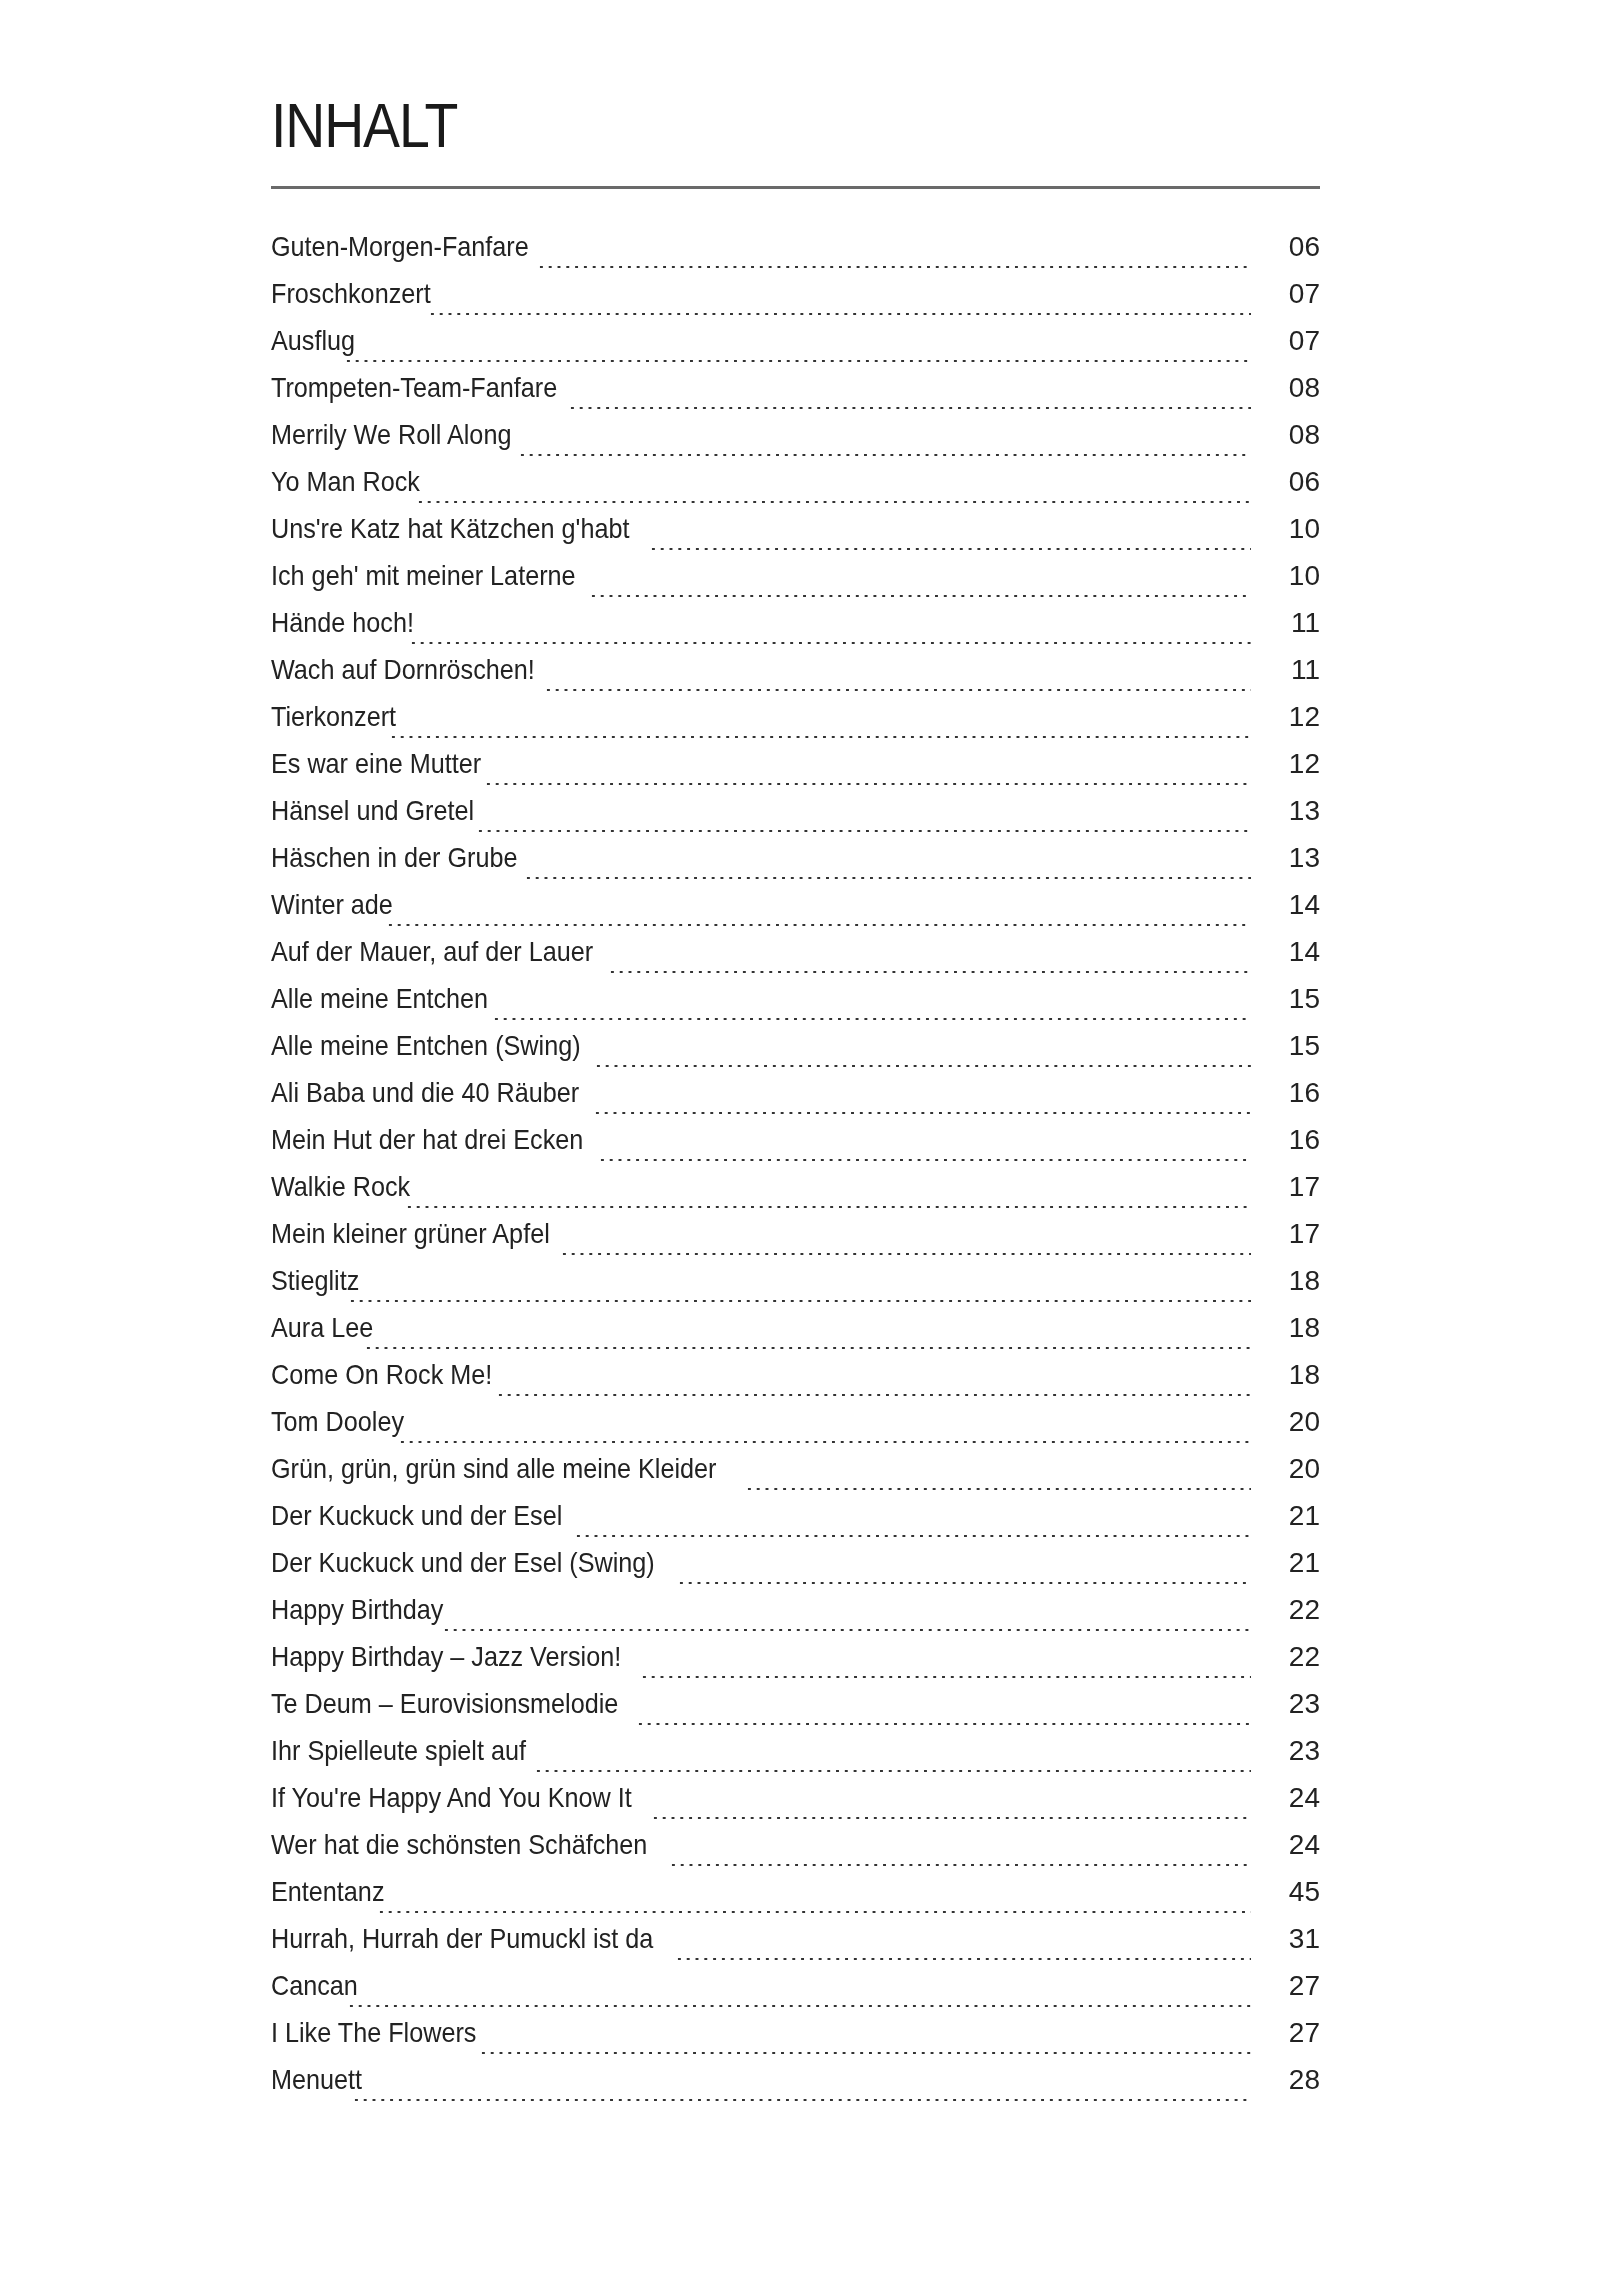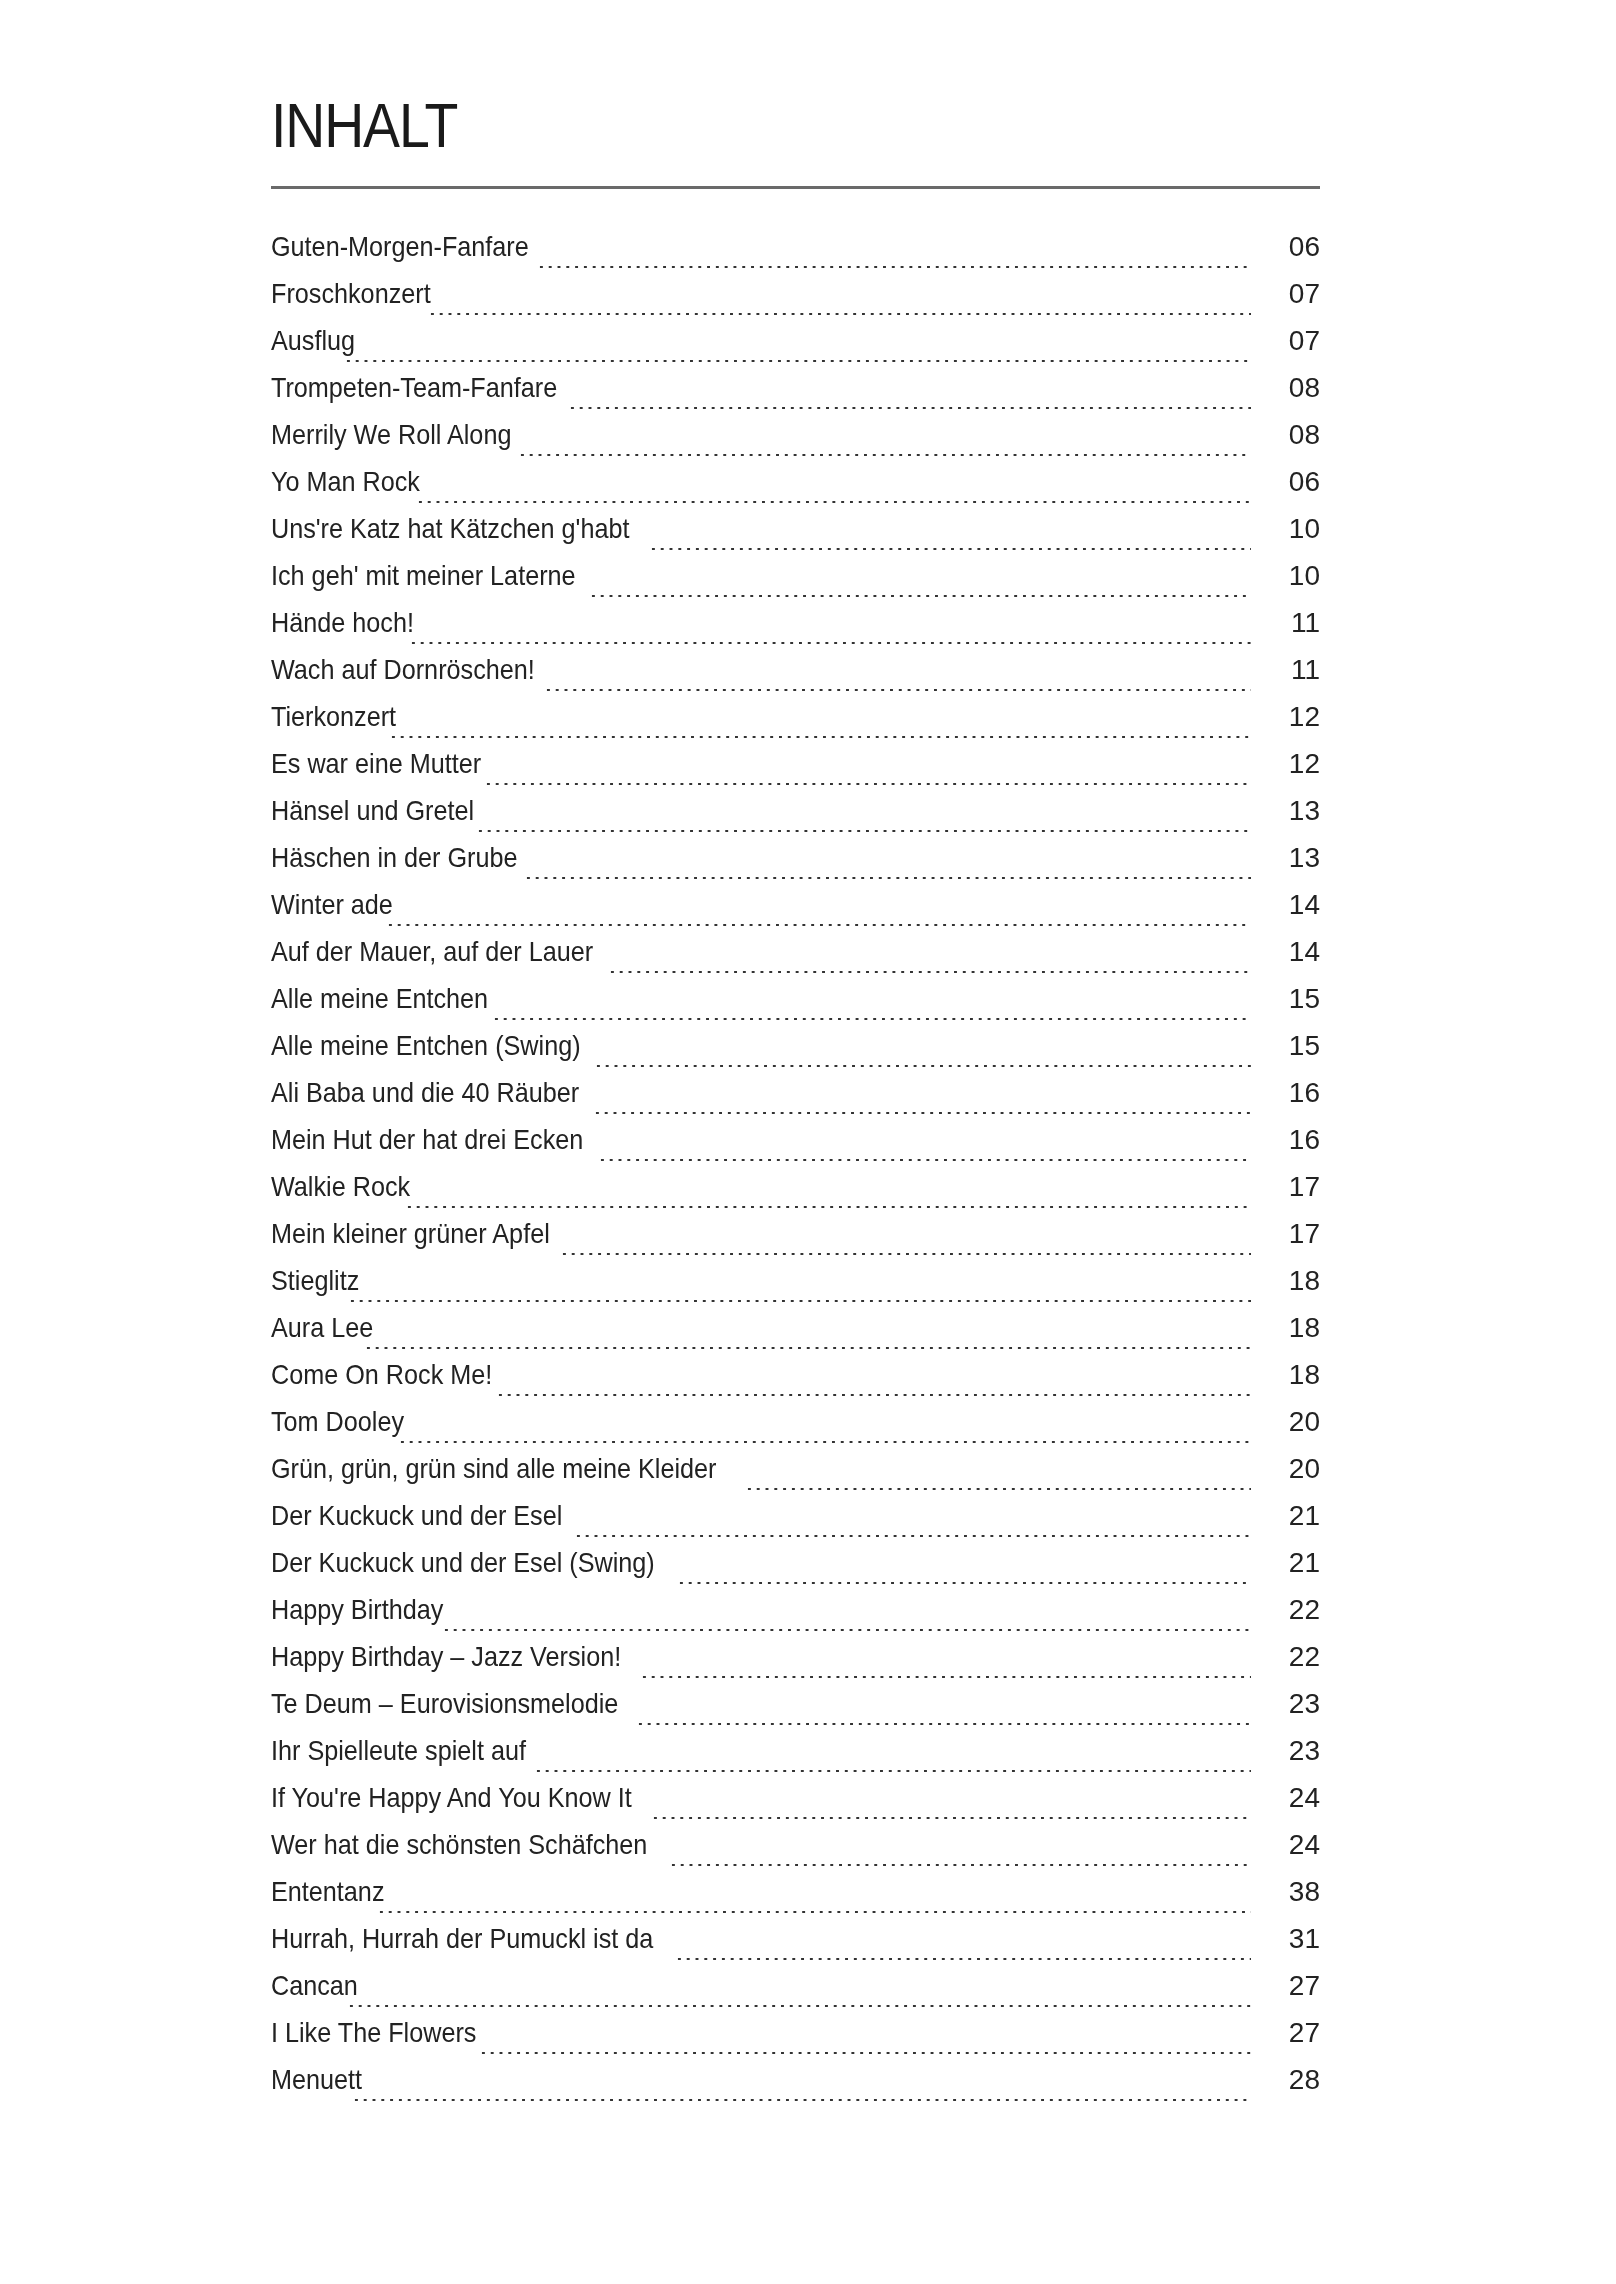--- a/index.html
+++ b/index.html
@@ -208,21 +208,21 @@
     <span class="p">24</span>
   </div>
       <div class="row">
     <span class="t">Wer hat die schönsten Schäfchen</span>
     <span class="d"></span>
     <span class="p">24</span>
   </div>
       <div class="row">
     <span class="t">Ententanz</span>
     <span class="d"></span>
-    <span class="p">38</span>
+    <span class="p">45</span>
   </div>
       <div class="row">
     <span class="t">Hurrah, Hurrah der Pumuckl ist da</span>
     <span class="d"></span>
     <span class="p">31</span>
   </div>
       <div class="row">
     <span class="t">Cancan</span>
     <span class="d"></span>
     <span class="p">27</span>

